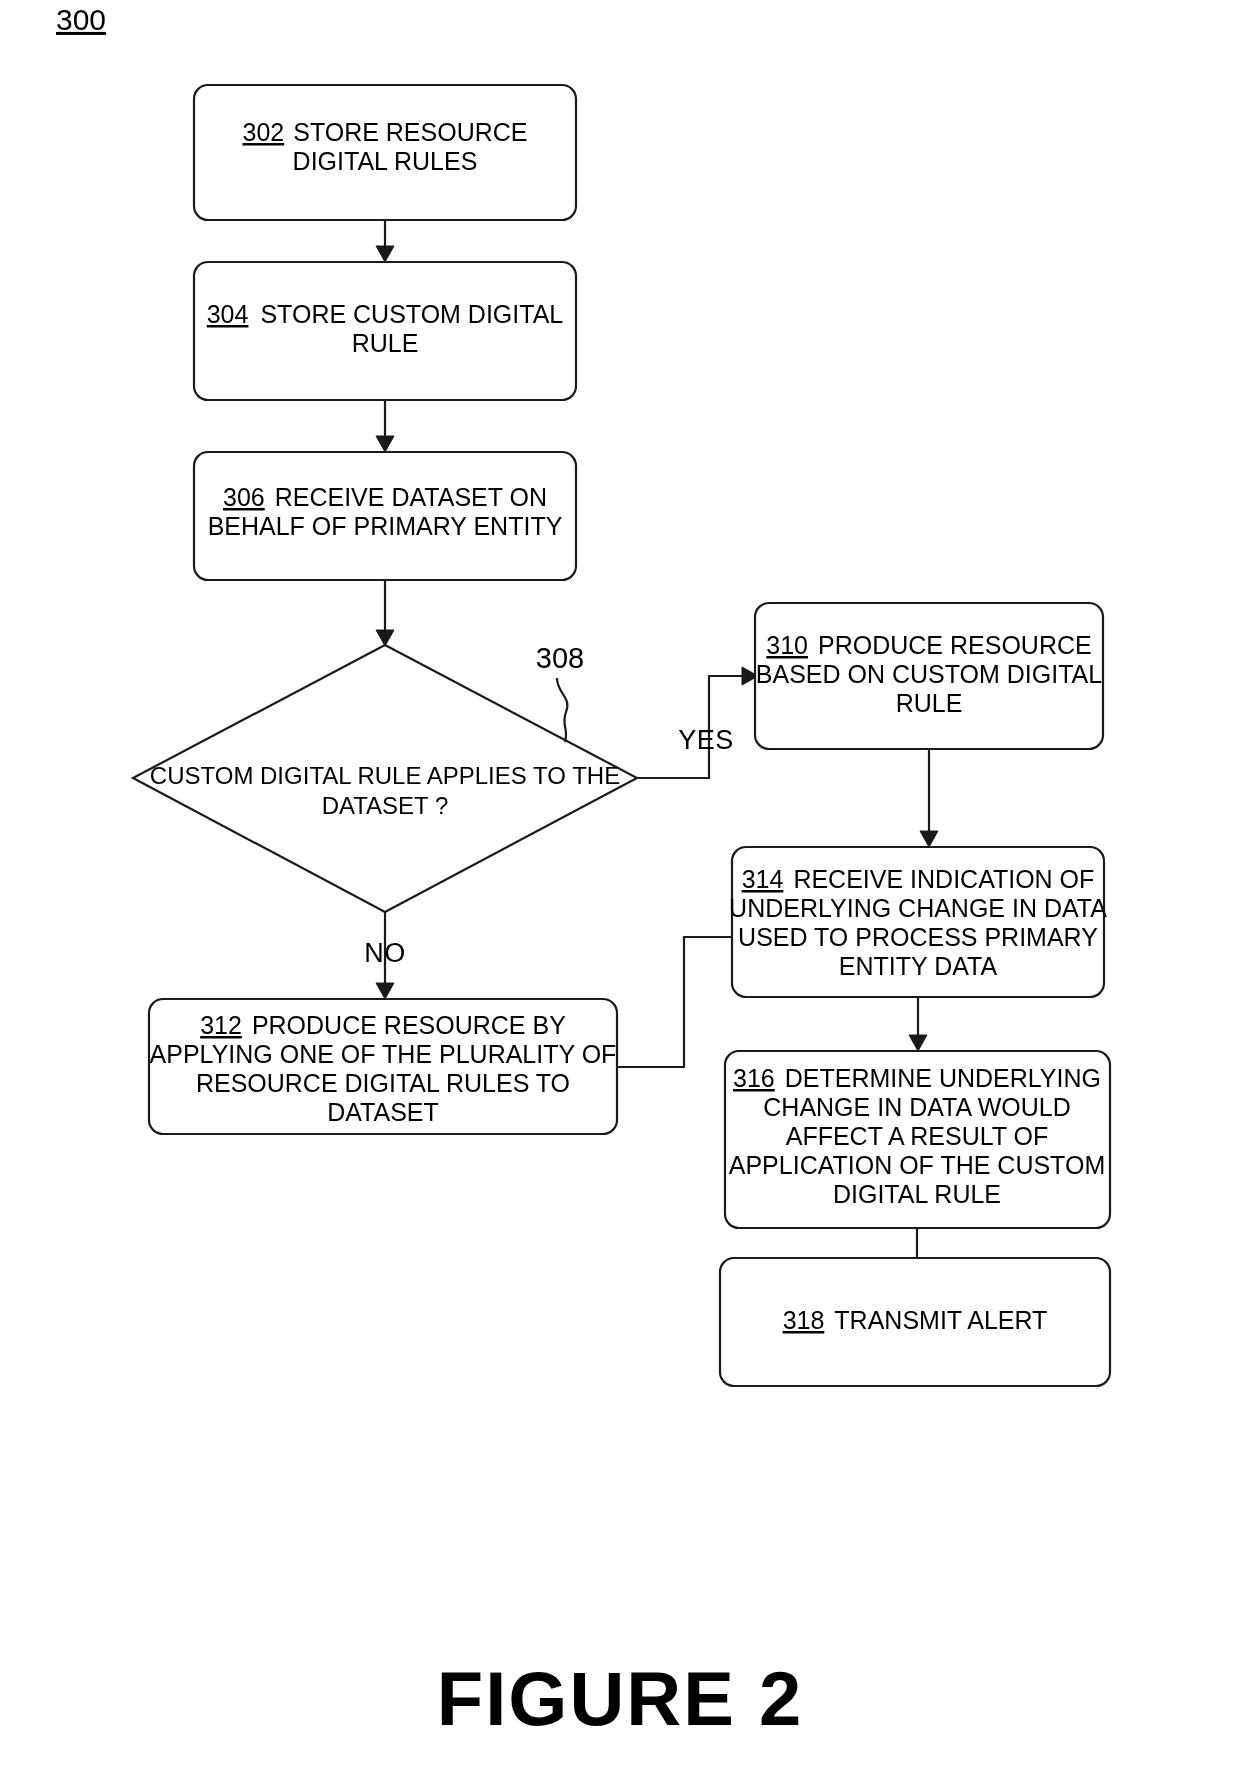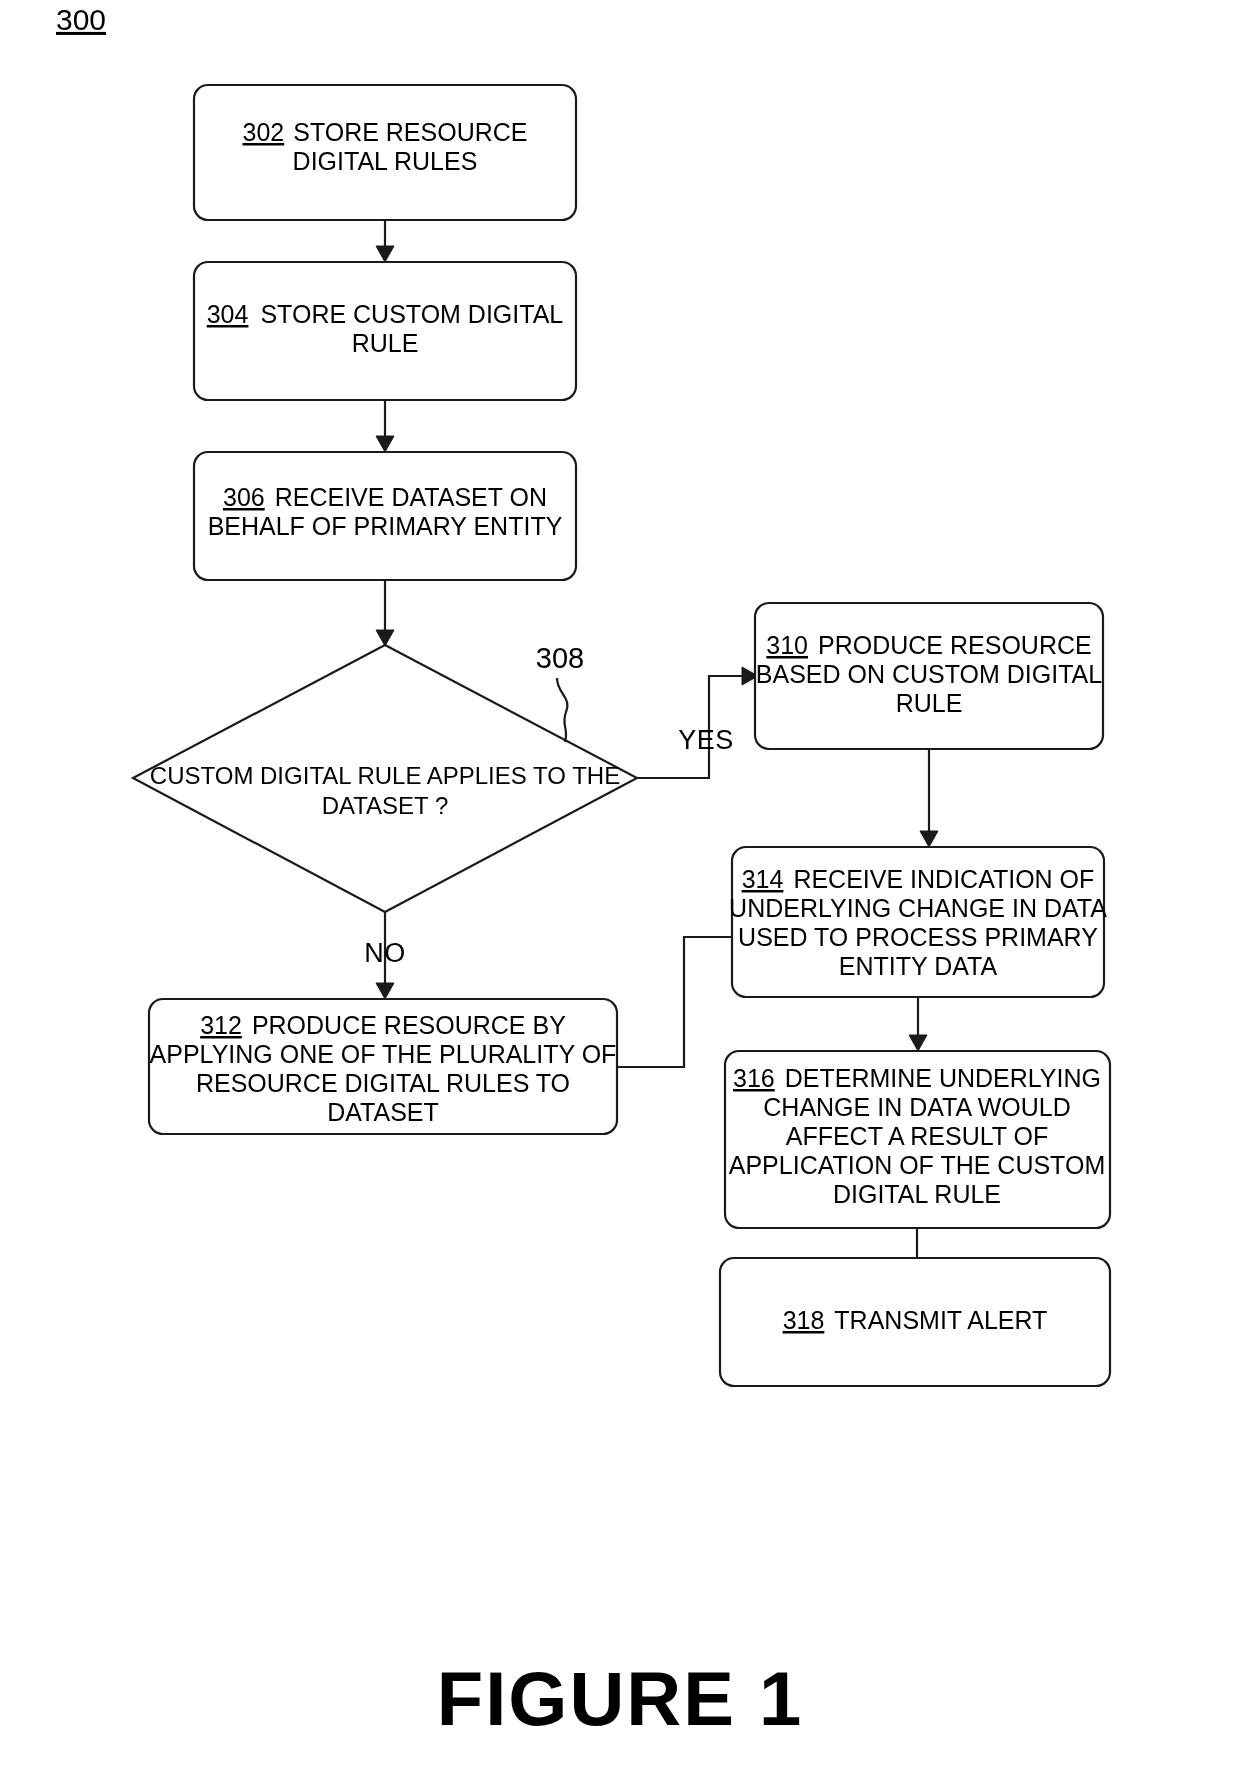--- a/index.html
+++ b/index.html
@@ -232,13 +232,13 @@
   <g>
     <rect class="box-shape" x="676" y="1258" width="390" height="128" rx="14" ry="14"></rect>
     <text class="step-text" x="871" y="1322">
       <tspan class="ref-num">318</tspan><tspan dx="10">TRANSMIT ALERT</tspan>
     </text>
   </g>
 
 </svg>
 </div>
 
-<div class="fig-caption">FIGURE 1</div>
+<div class="fig-caption">FIGURE 2</div>
 
 </body></html>

